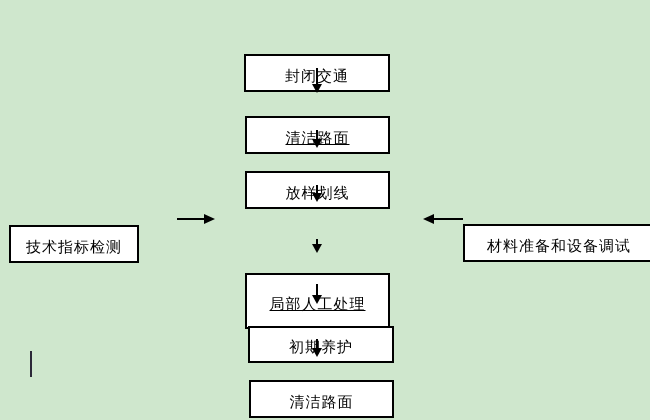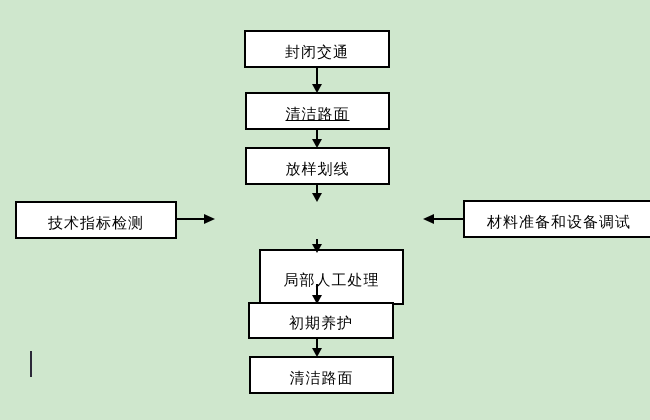--- a/index.html
+++ b/index.html
@@ -21,20 +21,21 @@
   }
   .node {
     position: absolute;
     box-sizing: border-box;
     background: var(--node-fill, #ffffff);
     border: 2px solid var(--node-border, #000000);
     display: flex;
     align-items: center;
     justify-content: center;
     padding-top: 6px;
+    margin-top: 24px;
   }
   .node-label {
     font-size: 15px;
     letter-spacing: 1px;
     color: var(--node-text, #000000);
     white-space: nowrap;
   }
   
   .arrow-v {
     position: absolute;
@@ -88,23 +89,23 @@
     top: 351px;
     width: 2px;
     height: 26px;
     background: var(--caret, #2c2838);
   }
   
   #n-close-traffic     { left: 244px; top: 30px;  width: 146px; height: 38px; }
   #n-clean-road        { left: 245px; top: 92px;  width: 145px; height: 38px; text-decoration: underline; }
   #n-layout-marking    { left: 245px; top: 147px; width: 145px; height: 38px; }
   #n-main-construction { left: 215px; top: 201px; width: 208px; height: 38px; }
-  #n-tech-inspection   { left: 15px;  top: 201px; width: 162px; height: 38px; }
+  #n-tech-inspection   { left: 9px;  top: 201px; width: 130px; height: 38px; }
   #n-material-prep     { left: 463px; top: 200px; width: 192px; height: 38px; }
-  #n-local-manual      { left: 259px; top: 249px; width: 145px; height: 56px; }
+  #n-local-manual      { left: 245px; top: 249px; width: 145px; height: 56px; text-decoration: underline; }
   #n-initial-curing    { left: 248px; top: 302px; width: 146px; height: 37px; text-align: center; }
   #n-open-traffic      { left: 249px; top: 356px; width: 145px; height: 38px; }
 </style>
 </head>
 <body>
 
 <div class="canvas">
 
   <div class="node" id="n-close-traffic">
     <span class="node-label">封闭交通</span>

